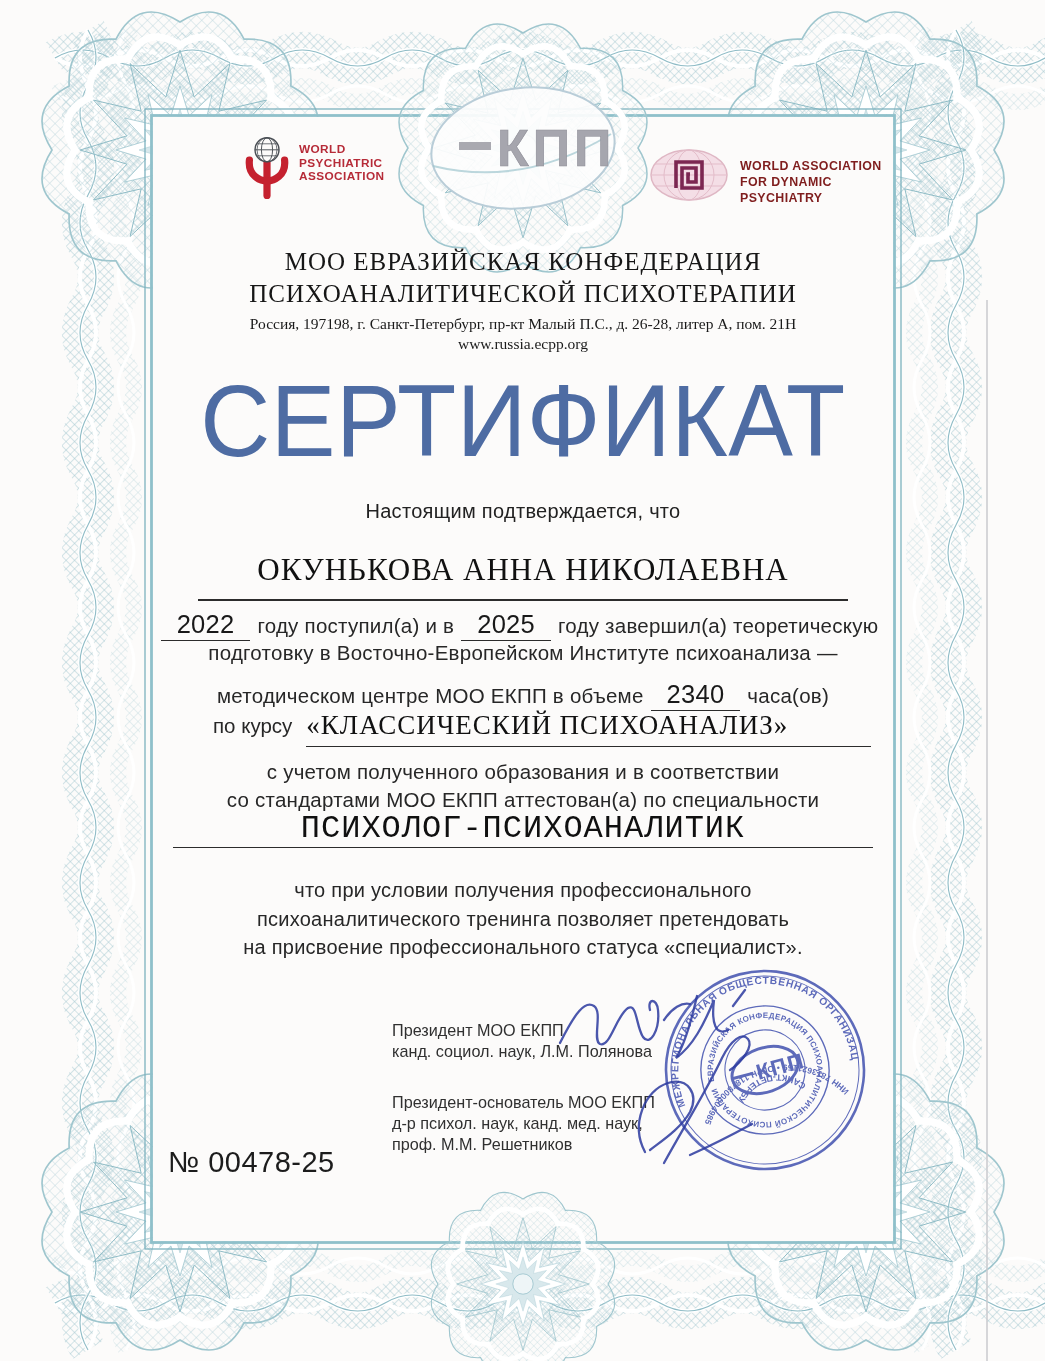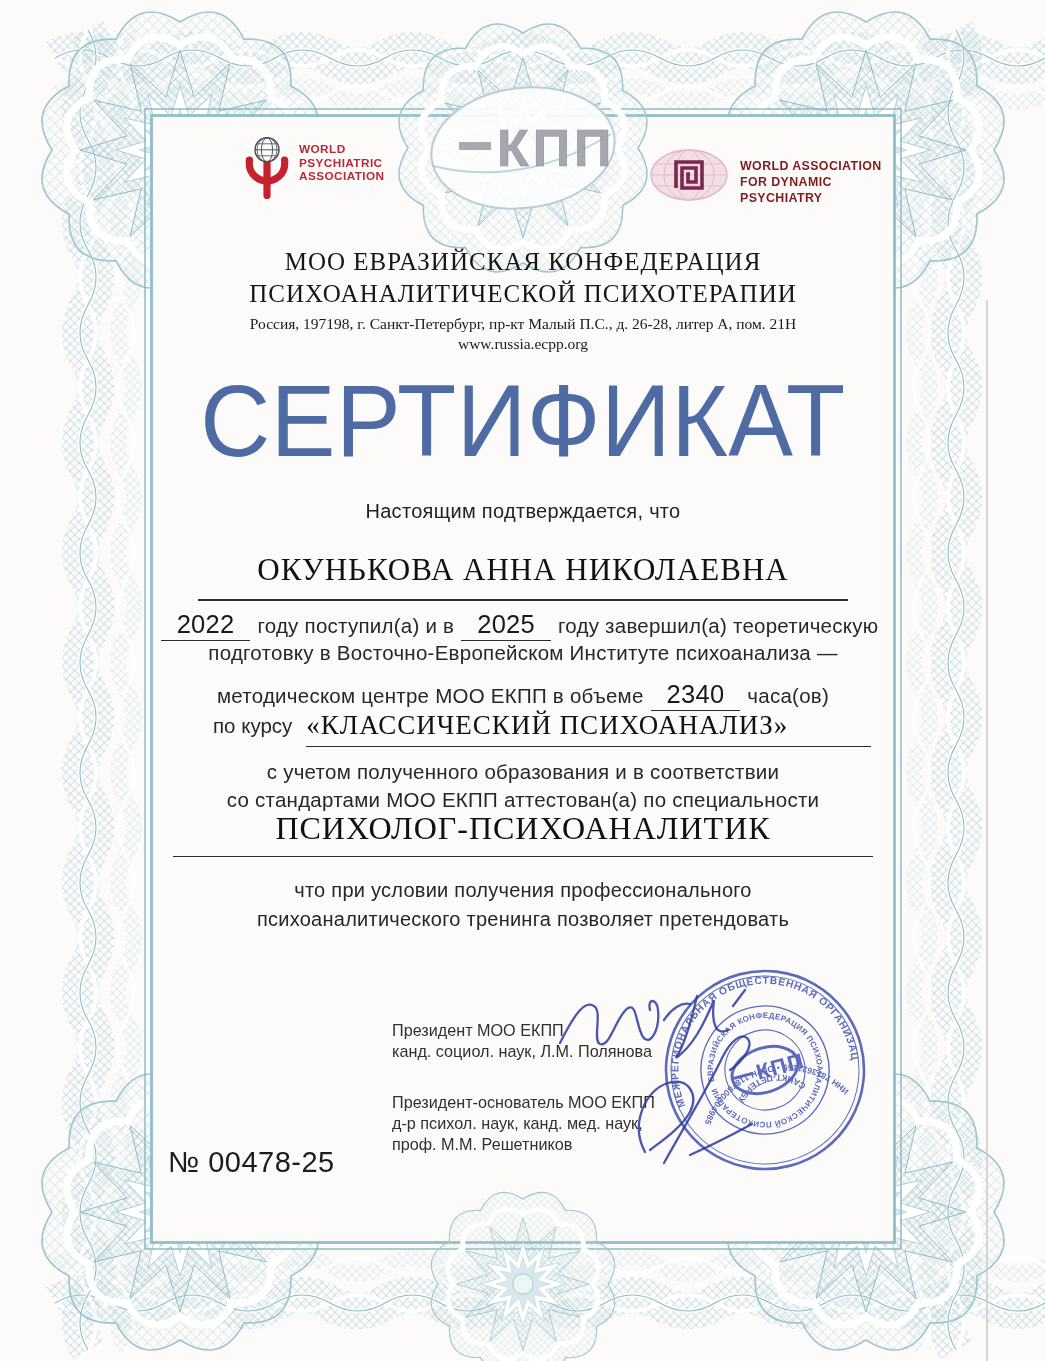--- a/index.html
+++ b/index.html
@@ -24,22 +24,22 @@
   .name-row{font-family:"Liberation Serif",serif;font-size:31px;letter-spacing:1px;color:#111;
             border-bottom:2px solid #2c2c2c;padding-bottom:11px;}
   .body-line{font-size:20.5px;letter-spacing:.25px;color:#272727;}
   .fld{display:inline-block;border-bottom:1.7px solid #2c2c2c;padding:0 16px 2px;font-size:25.5px;
        line-height:1;color:#191919;}
   .gap{margin:0 7px;}
   .course-wrap{display:flex;align-items:center;margin-left:15px;}
   .course-label{font-size:20.5px;color:#272727;white-space:nowrap;padding-bottom:6px;}
   .course-line{flex:1;margin-left:14px;border-bottom:1.8px solid #2c2c2c;padding-bottom:5px;
                font-family:"Liberation Serif",serif;font-size:27px;letter-spacing:1px;color:#111;}
-  .specialty{font-family:Liberation Serif, serif;font-size:32px;letter-spacing:1px;color:#101010;
-             border-bottom:1.8px solid #2c2c2c;padding-bottom:9px;}
+  .specialty{font-family:Liberation Mono, monospace;font-size:32px;letter-spacing:1px;color:#101010;
+             border-bottom:1.8px solid #2c2c2c;}
   .closing{line-height:28.5px;font-size:20px;letter-spacing:.25px;color:#272727;}
   .sig-block{left:392px;text-align:left;font-size:16.2px;line-height:21px;color:#303030;z-index:4;}
   .cert-no{left:168px;top:1146px;font-size:29px;letter-spacing:.5px;color:#1c1c1c;z-index:4;}
   .scan-edge{left:986px;top:300px;width:2px;height:1061px;background:#c9c9cd;opacity:.75;z-index:5;}
   .stamp-box{left:663px;top:968px;z-index:5;}
   .sigs{z-index:6;pointer-events:none;}
 </style>
 </head>
 <body>
 
@@ -173,20 +173,21 @@
   </div>
 
   <div class="row body-line" style="top:760px;z-index:4;">с учетом полученного образования и в соответствии</div>
   <div class="row body-line" style="top:788px;z-index:4;">со стандартами МОО ЕКПП аттестован(а) по специальности</div>
 
   <div class="abs specialty" style="left:173px;top:810px;width:700px;text-align:center;z-index:4;">ПСИХОЛОГ-ПСИХОАНАЛИТИК</div>
 
   <div class="row closing" style="top:876px;z-index:4;">
     <div>что при условии получения профессионального</div>
     <div>психоаналитического тренинга позволяет претендовать</div>
+    <div>на присвоение профессионального статуса «специалист».</div>
   </div>
 
   <div class="abs sig-block" style="top:1020px;">
     <div>Президент МОО ЕКПП</div>
     <div>канд. социол. наук, Л.М. Полянова</div>
   </div>
   <div class="abs sig-block" style="top:1092px;">
     <div>Президент-основатель МОО ЕКПП</div>
     <div>д-р психол. наук, канд. мед. наук,</div>
     <div>проф. М.М. Решетников</div>

